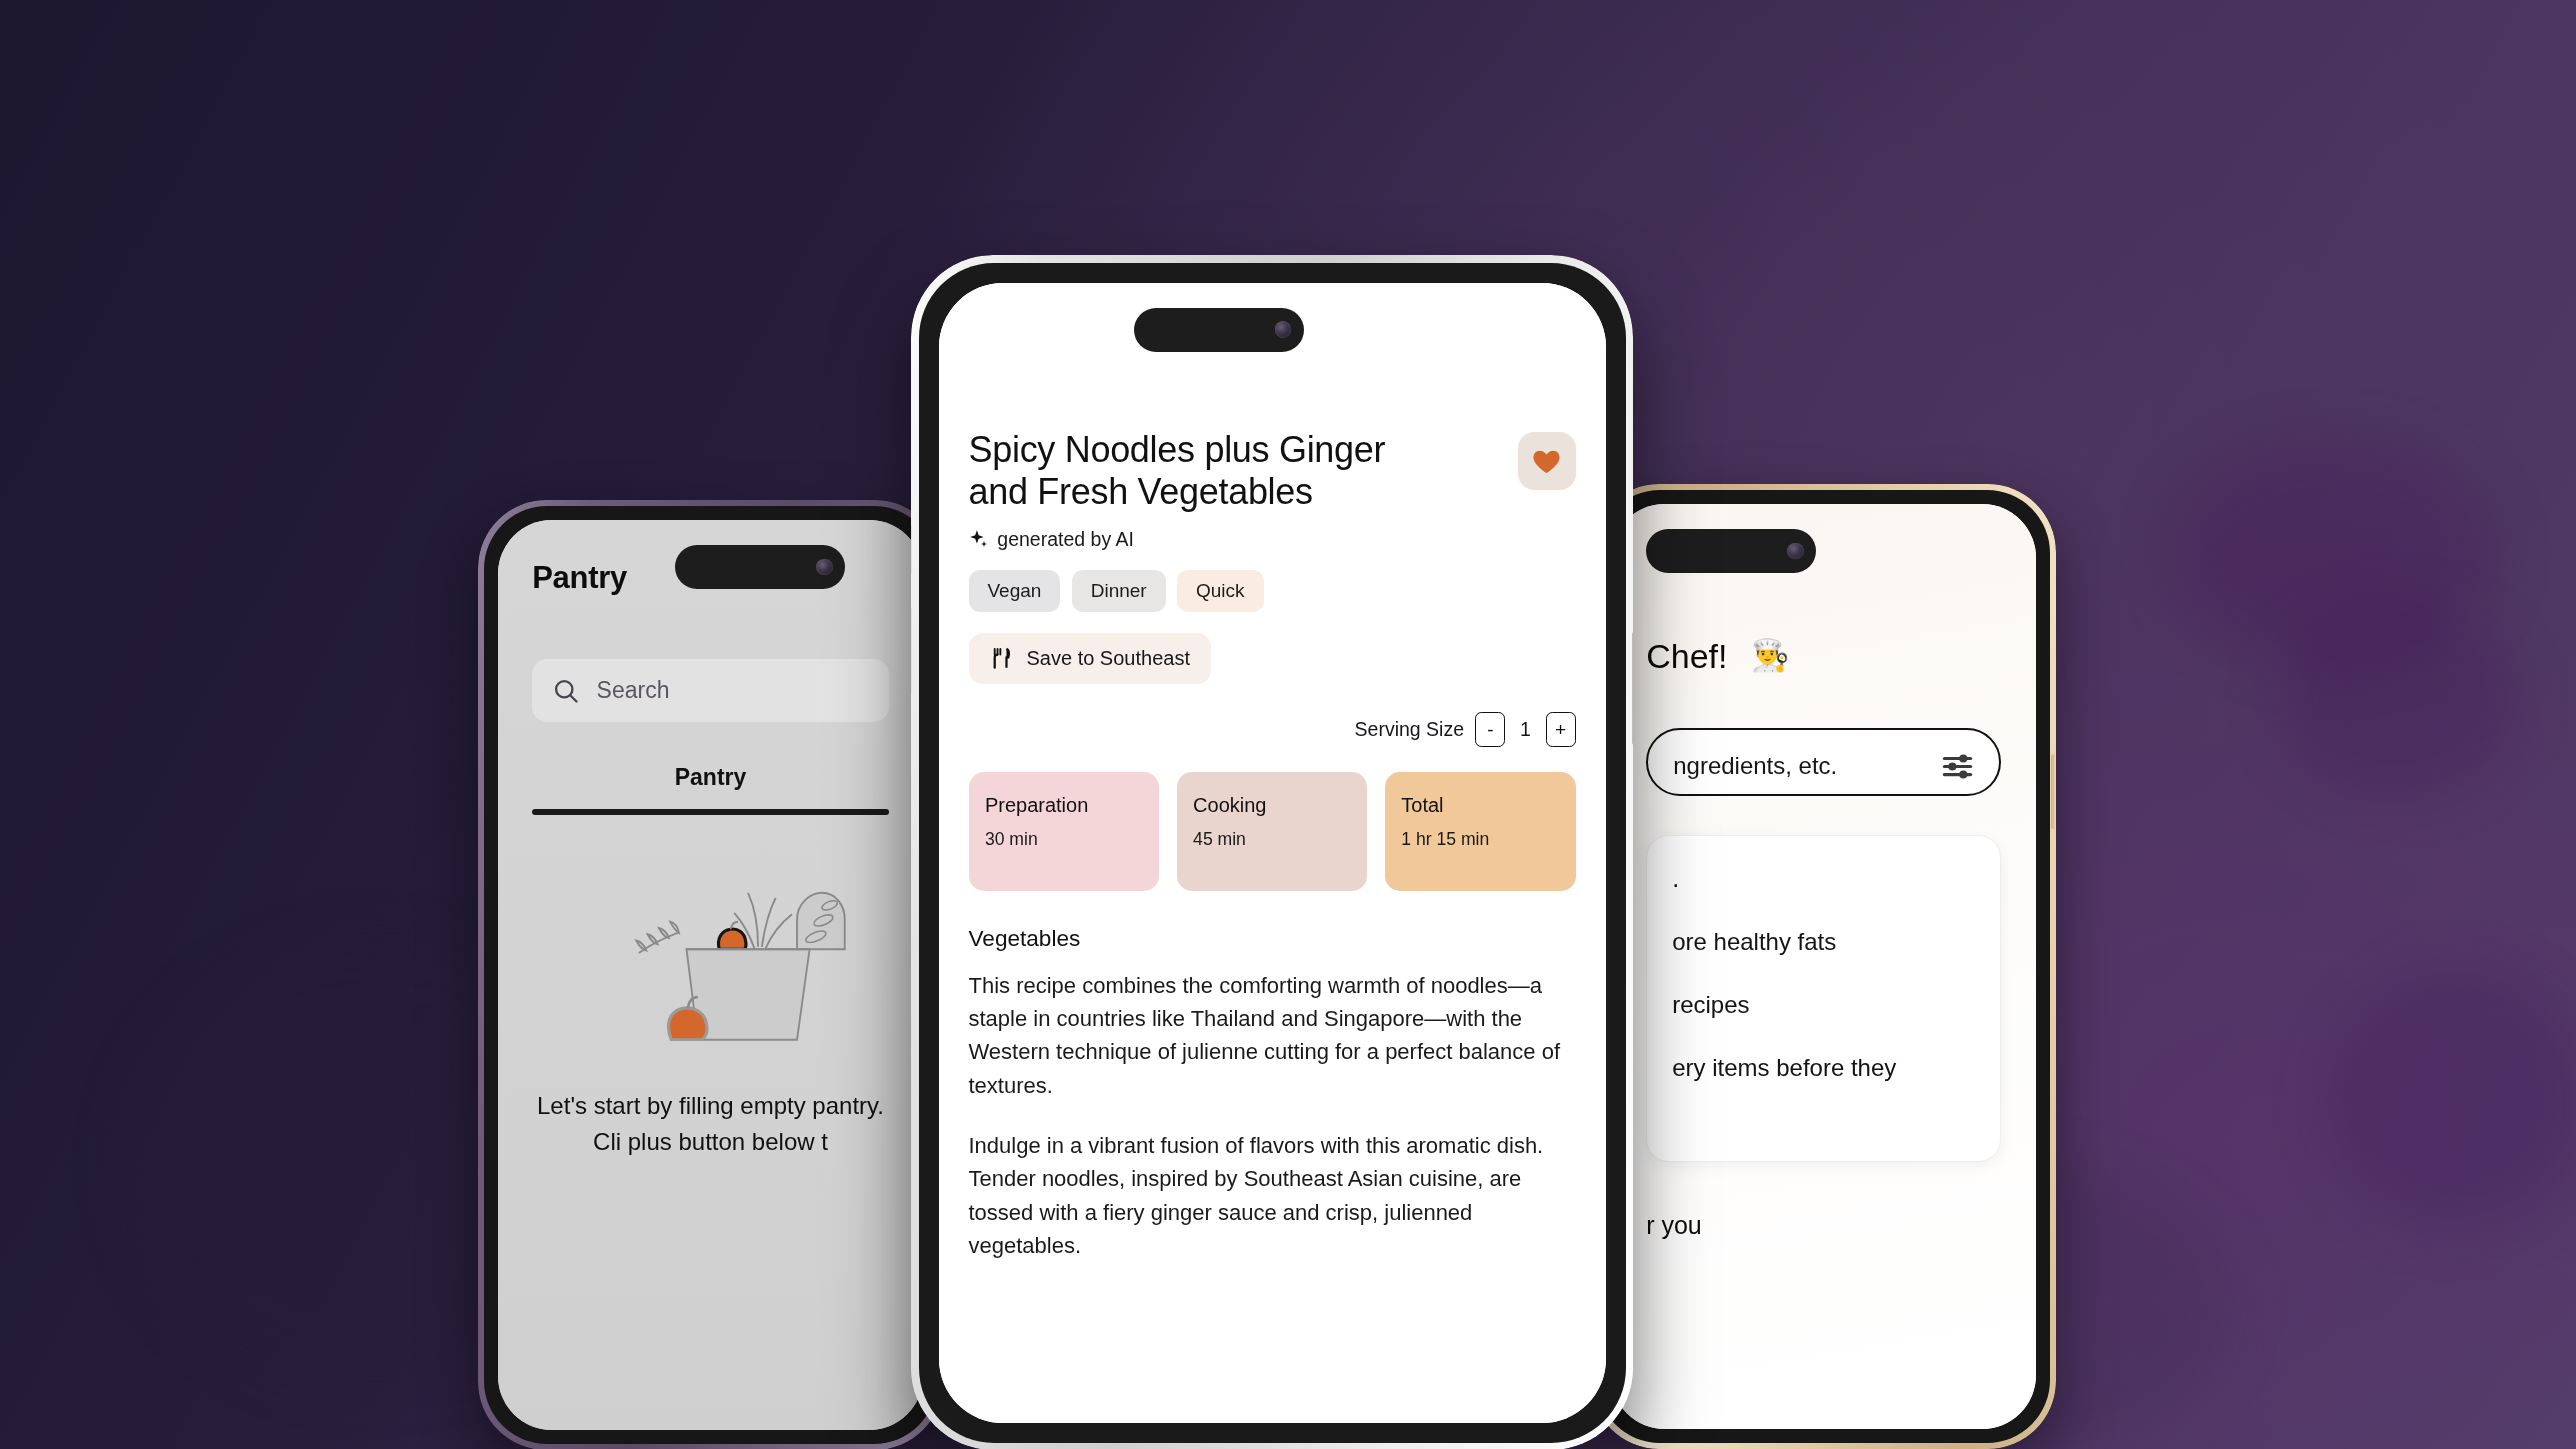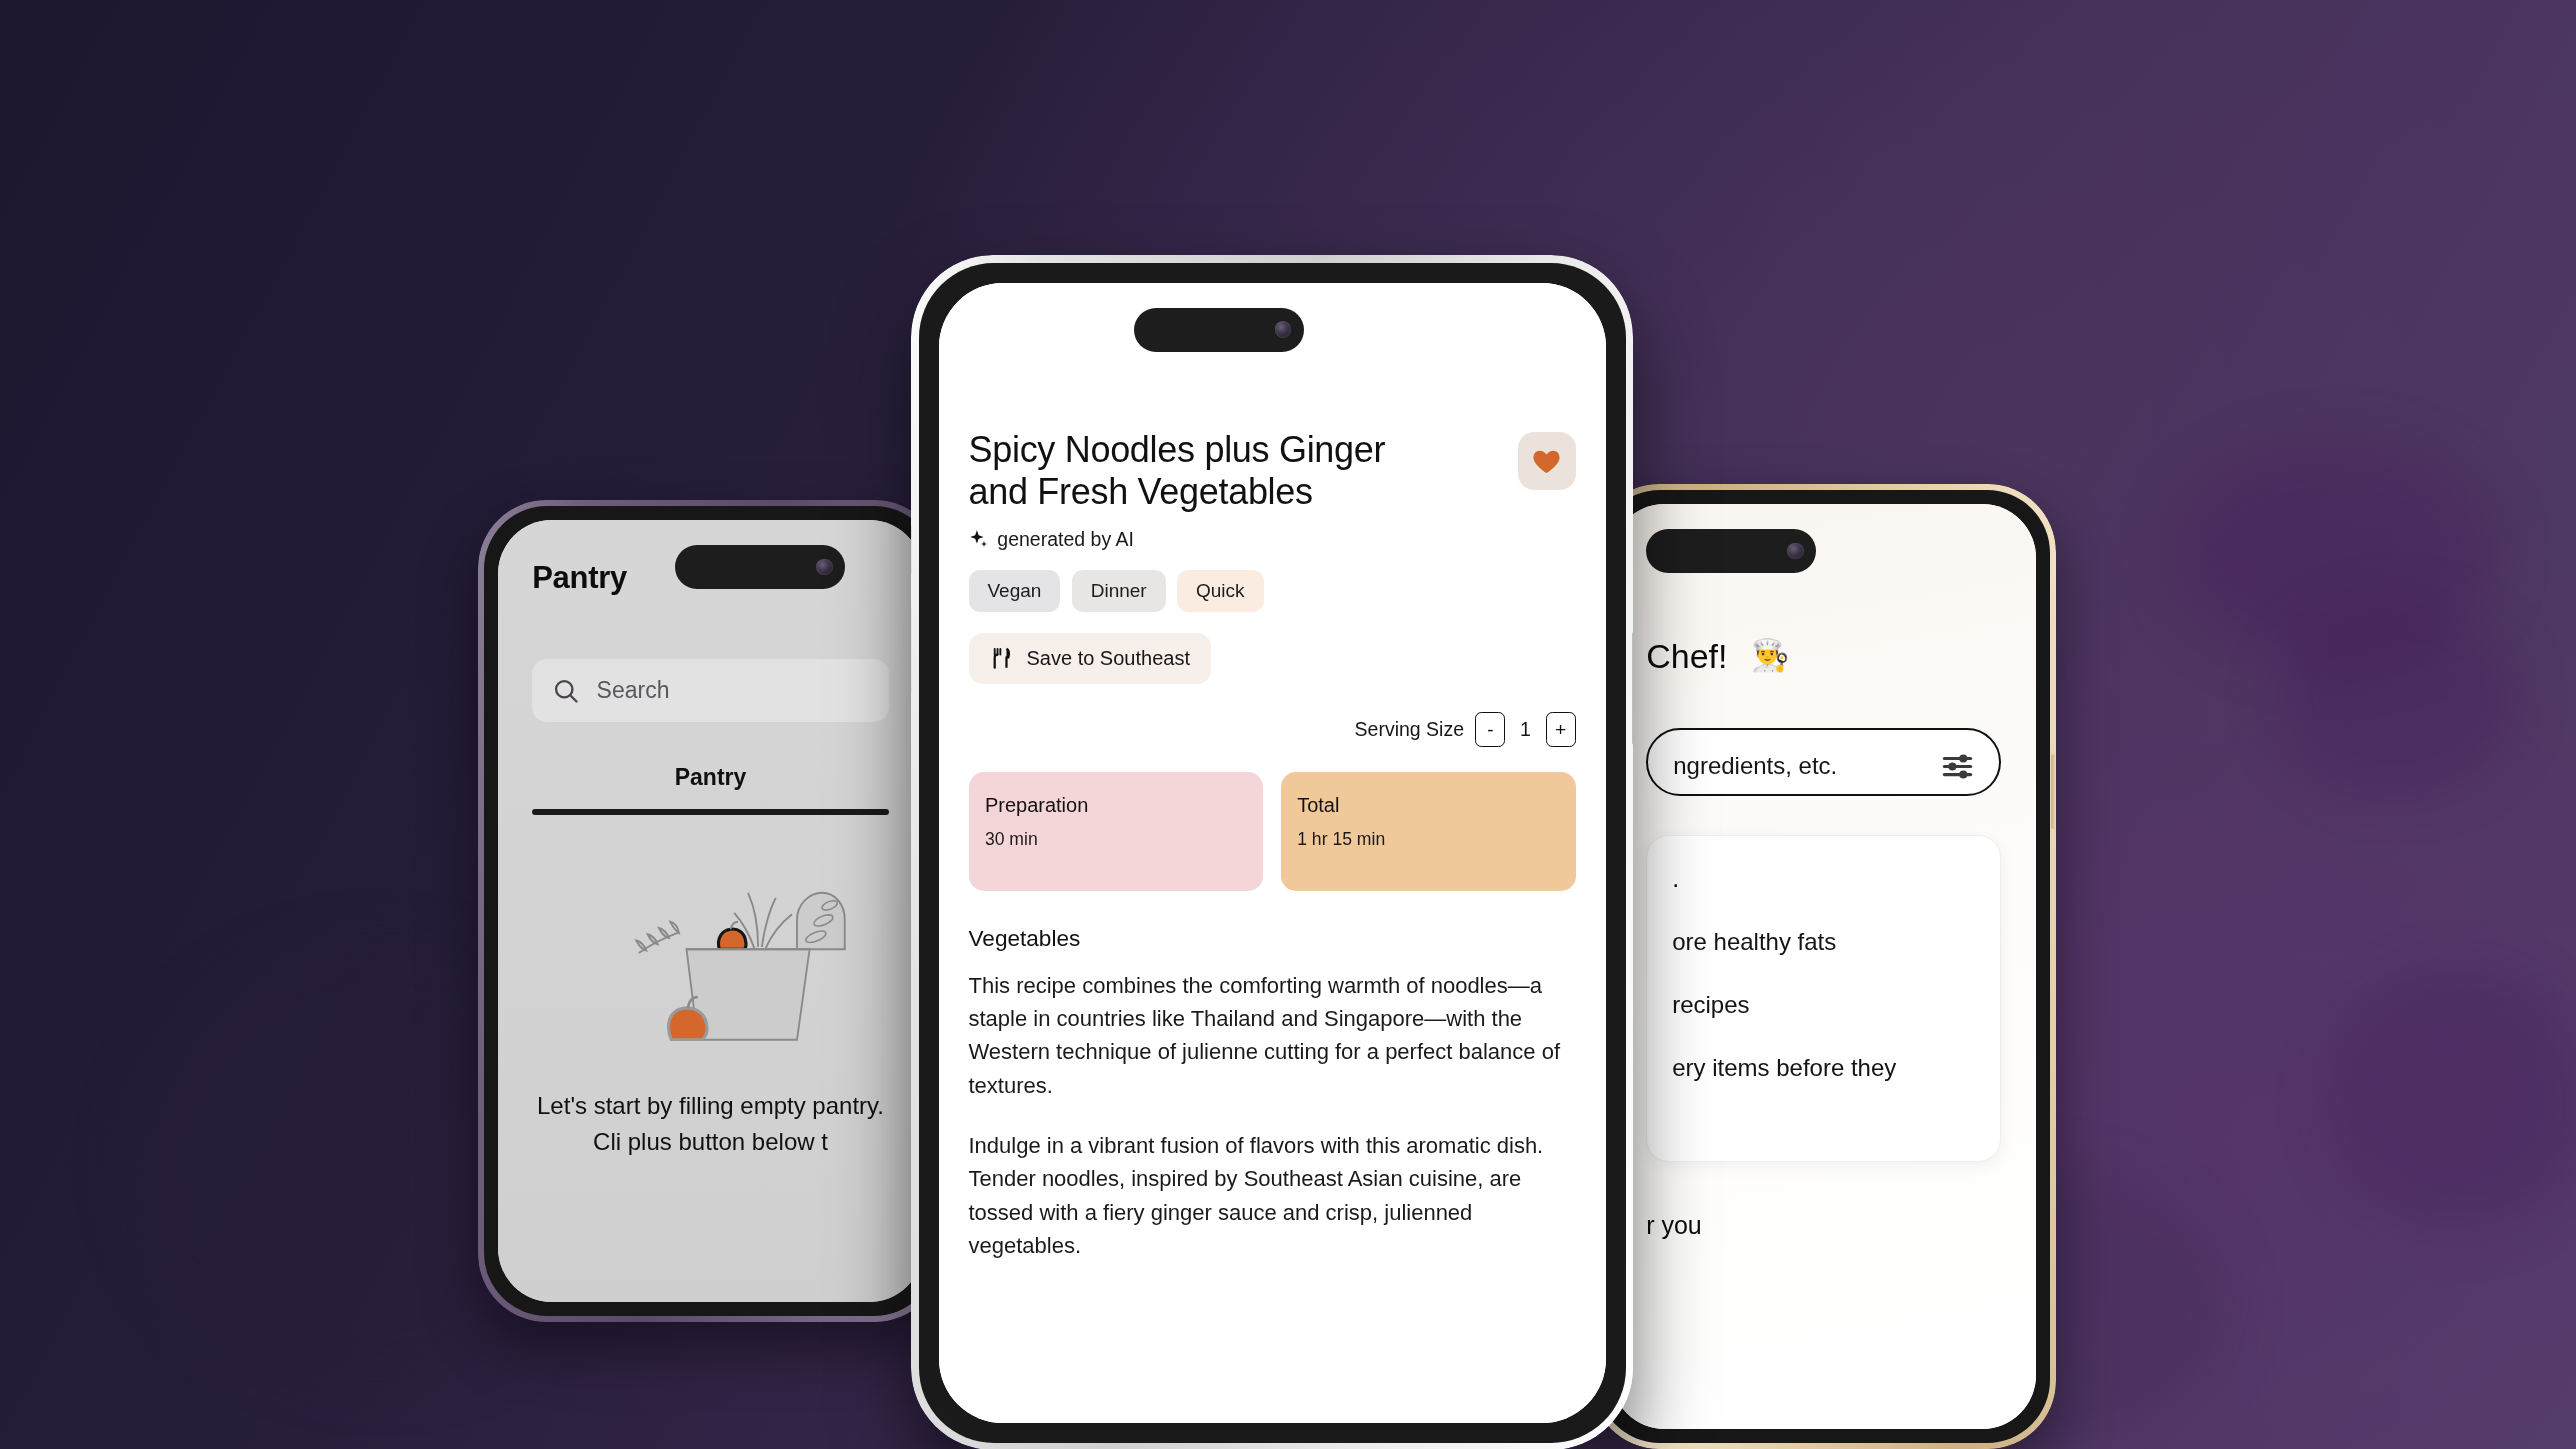--- a/index.html
+++ b/index.html
@@ -40,21 +40,21 @@
   }
   .phone .screen {
     position: absolute;
     inset: 10px;
     border-radius: 59px;
     overflow: hidden;
   }
 
   
   #phone-left {
-    left: 478px; top: 500px; width: 465px; height: 822px;
+    left: 478px; top: 500px; width: 465px; height: 950px;
     box-shadow: 0 25px 57px rgba(0,0,0,0.45);
   }
   #phone-left .rail {
     position:absolute; inset:0; border-radius:68px;
     background: linear-gradient(100deg,#8e7f99 0%, #6d5c7b 18%, #5b4b69 50%, #7b6a88 85%, #9a8aa6 100%);
     padding: 5.7px;
   }
   #phone-left .bezel { inset: 5.7px; border-radius: 63px; }
   #phone-left .screen { inset: 14.5px; border-radius: 54px; background: #d4d4d4; }
 
@@ -406,20 +406,24 @@
             <button class="step-btn">-</button>
             <span class="serving-count">1</span>
             <button class="step-btn">+</button>
           </div>
 
           <div class="time-row">
             <div class="time-card prep">
               <div class="time-label">Preparation</div>
               <div class="time-value">30 min</div>
             </div>
+            <div class="time-card cook">
+              <div class="time-label">Cooking</div>
+              <div class="time-value">45 min</div>
+            </div>
             <div class="time-card total">
               <div class="time-label">Total</div>
               <div class="time-value">1 hr 15 min</div>
             </div>
           </div>
 
           <div class="desc-heading">Vegetables</div>
           <div class="desc-para">This recipe combines the comforting warmth of noodles—a staple in countries like Thailand and Singapore—with the Western technique of julienne cutting for a perfect balance of textures.</div>
           <div class="desc-para">Indulge in a vibrant fusion of flavors with this aromatic dish. Tender noodles, inspired by Southeast Asian cuisine, are tossed with a fiery ginger sauce and crisp, julienned vegetables.</div>
         </div>

